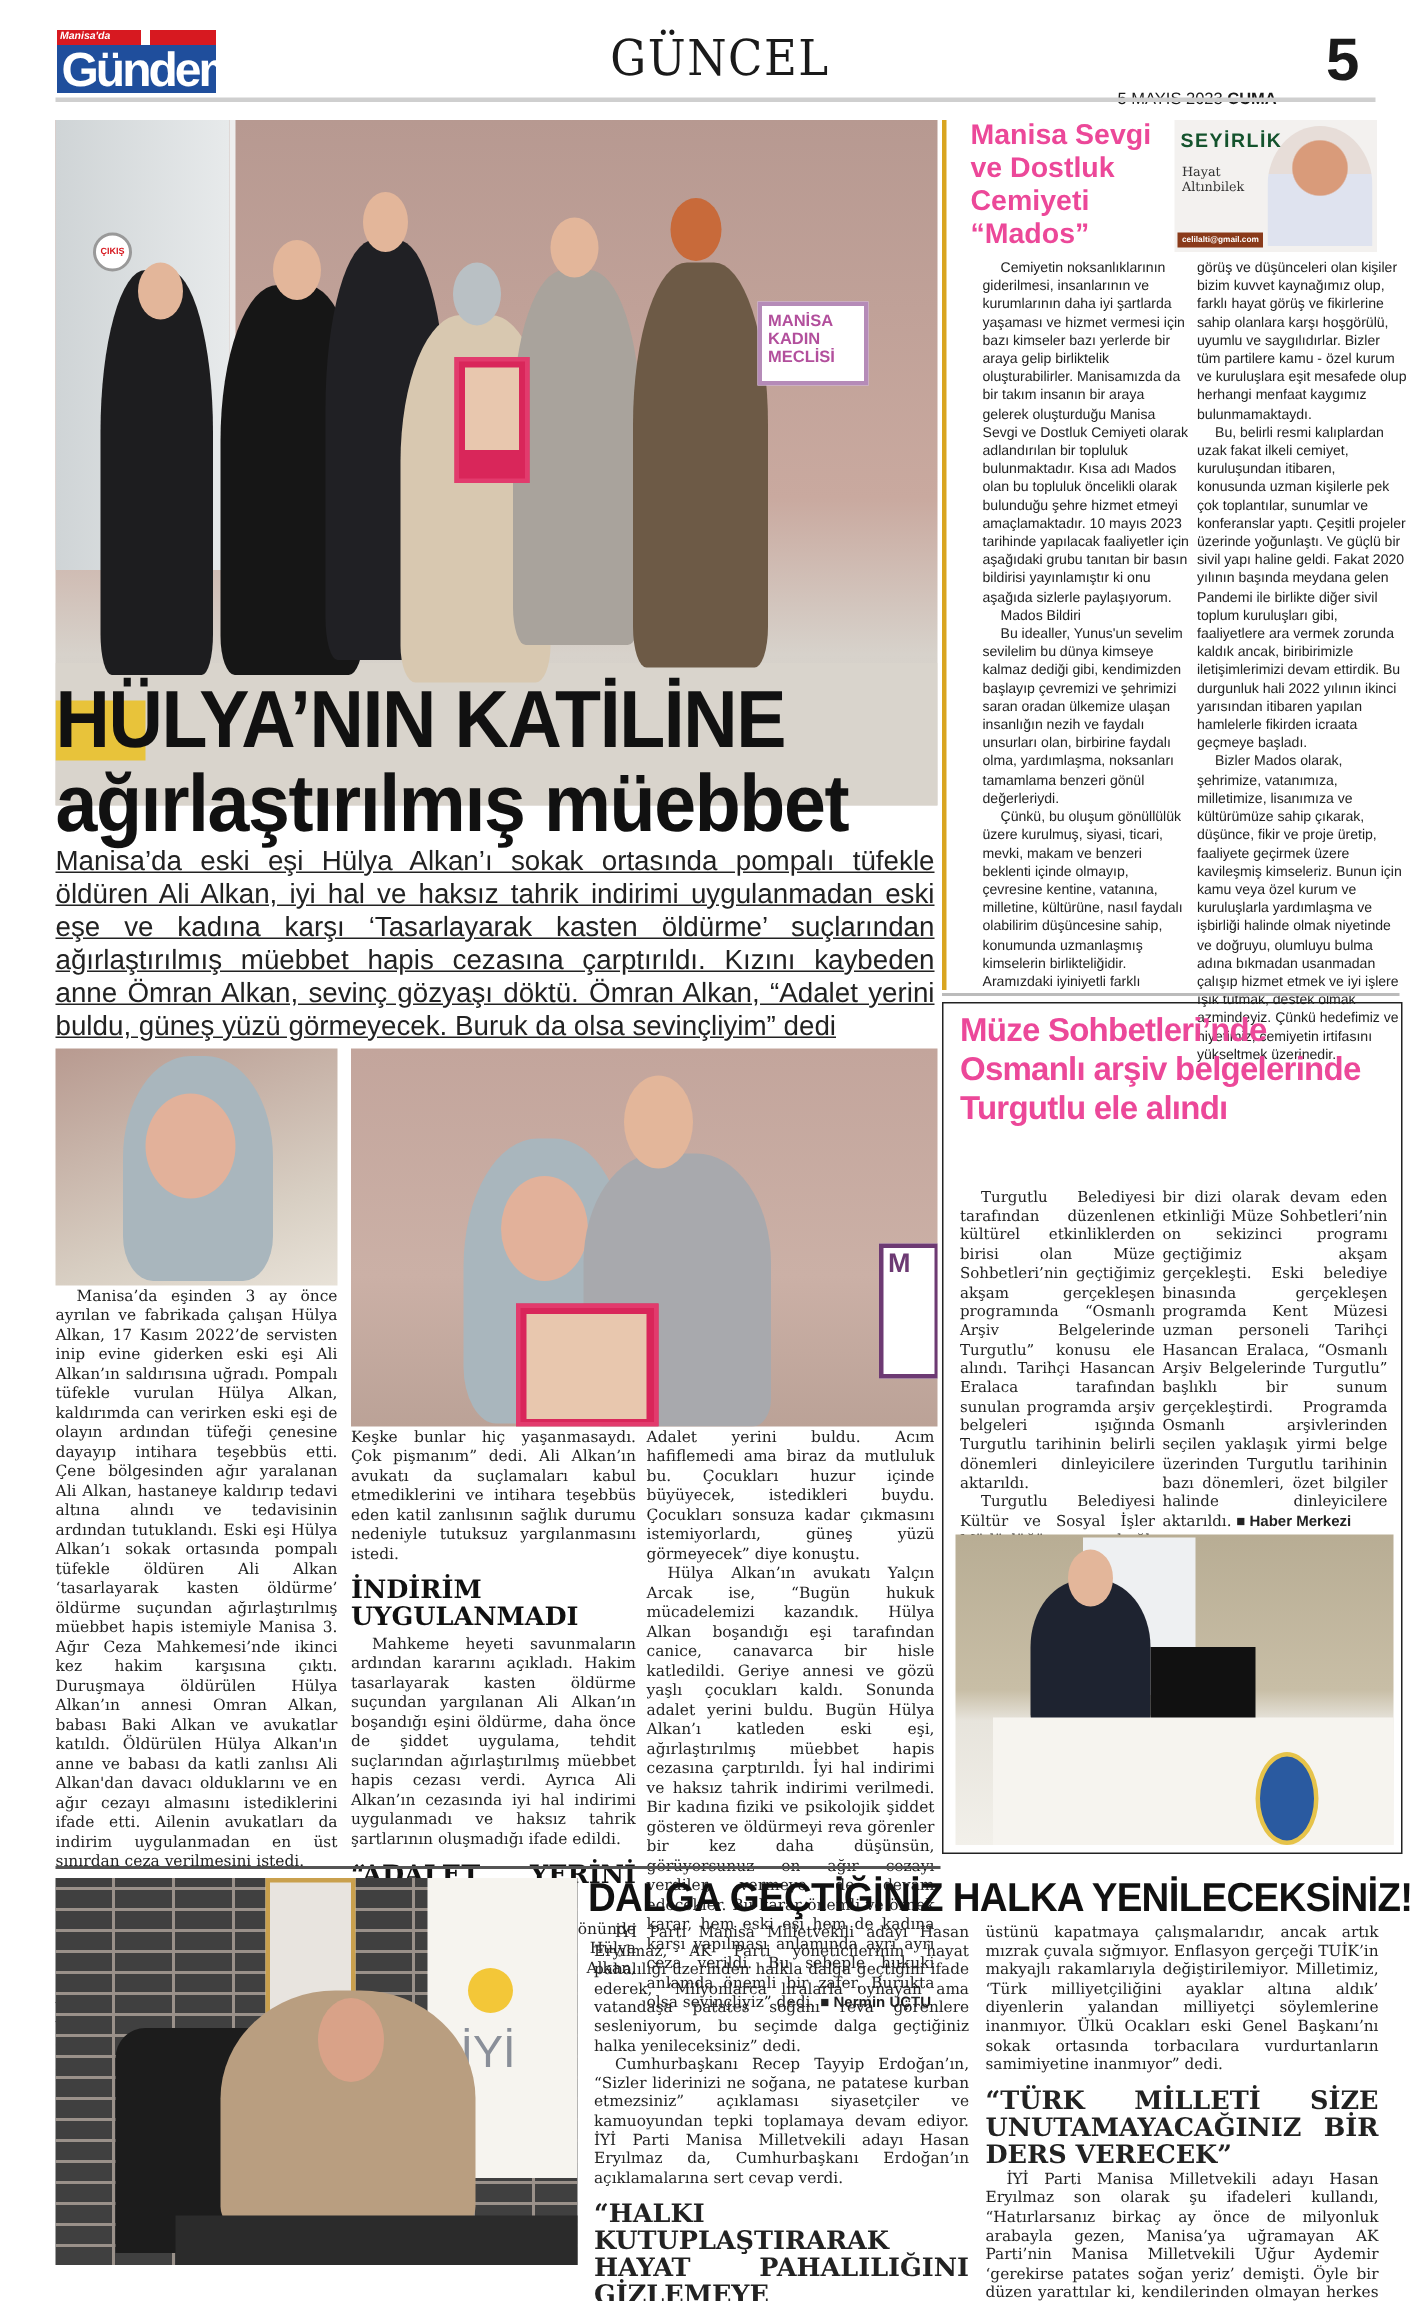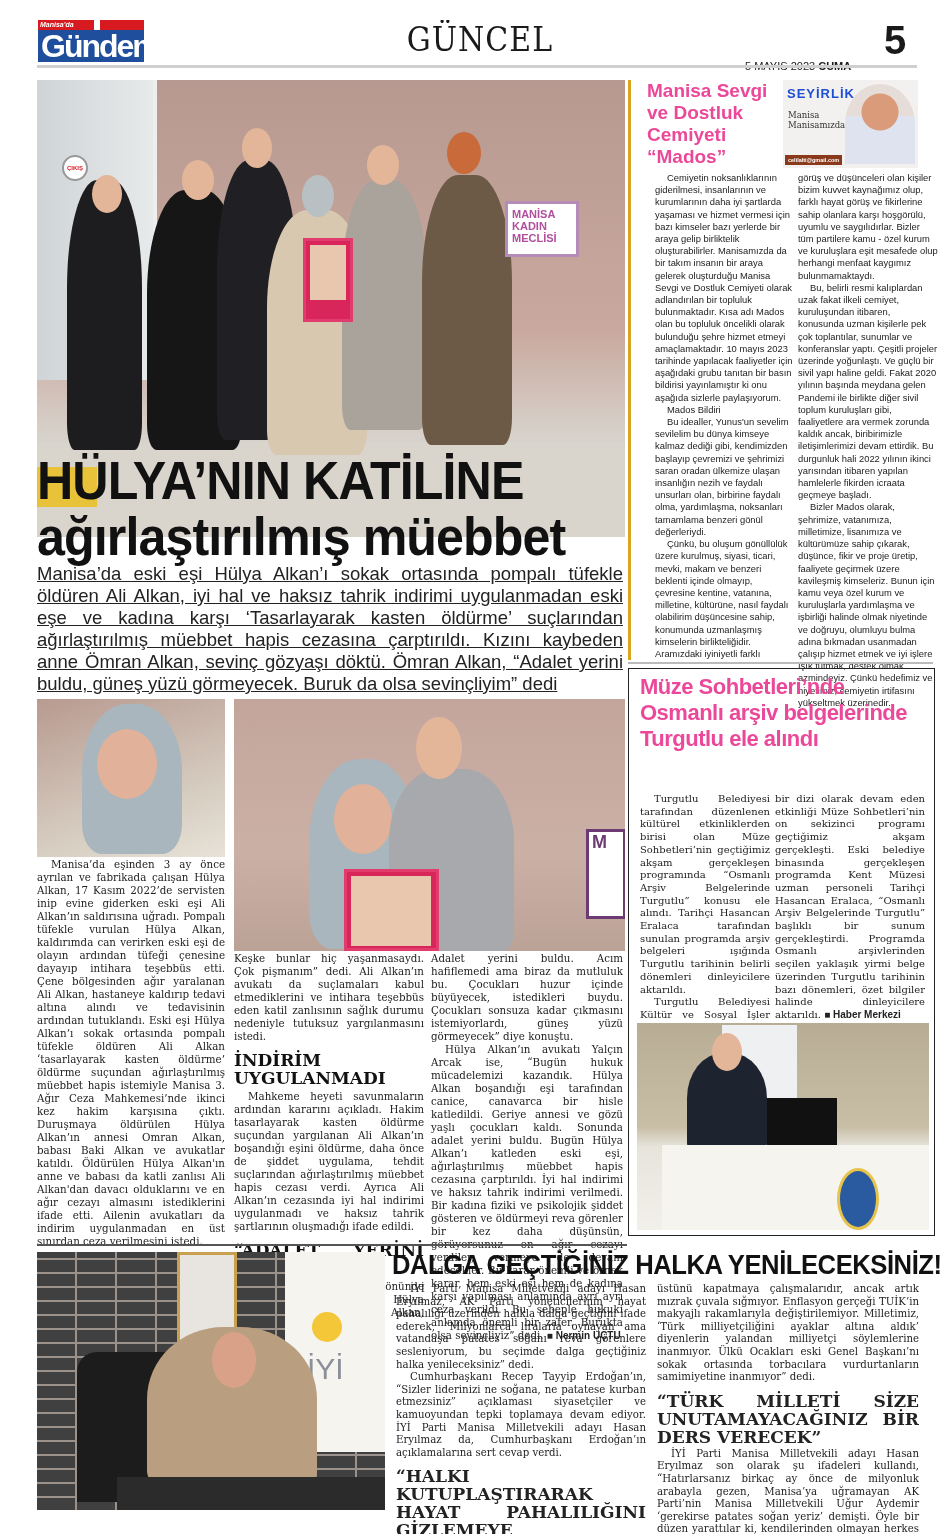--- a/index.html
+++ b/index.html
@@ -47,21 +47,21 @@
 
   .col1 { left: 37px; top: 858px; width: 188px; }
   .col2 { left: 234px; top: 952px; width: 190px; }
   .col3 { left: 431px; top: 952px; width: 192px; }
   .rule-mid { left: 37px; top: 1244px; width: 590px; height: 2px; background: #555; }
 
   
   .gold-bar { left: 628px; top: 80px; width: 3px; height: 580px; background: #d9a520; }
   .col-head { left: 647px; top: 80px; width: 140px; text-align: left; font: 900 19px/22px "Liberation Sans", sans-serif; color:#ec4899; }
   .columnist { left: 783px; top: 80px; width: 135px; height: 88px; background:#f3f1ef; }
-  .columnist .label { position:absolute; left:4px; top:6px; font: bold 13px "Liberation Sans", sans-serif; color:#1d4ed8; letter-spacing:1px; }
+  .columnist .label { position:absolute; left:4px; top:6px; font: bold 13px "Liberation Sans", sans-serif; color:#14532d; letter-spacing:1px; }
   .columnist .name { position:absolute; left:5px; top:30px; font: 8.5px/10px "DejaVu Serif", serif; color:#333; }
   .columnist .email { position:absolute; left:2px; top:75px; background:#8a3a1a; color:#fff; font: bold 5.5px "Liberation Sans", sans-serif; padding:2px 3px; }
   .columnist .portrait { position:absolute; left:62px; top:4px; width:70px; height:80px; border-radius:50% 50% 0 0; background: radial-gradient(circle at 50% 35%, #d99b7a 0 18px, transparent 19px), linear-gradient(180deg,#e7ddd8 0 40%, #dfe3ef 40%); }
   .mados-col { top: 172px; width: 140px; font: 9.4px/12.2px "Liberation Sans", sans-serif; color:#222; text-align: left; margin-left: 15px; }
   .mados-col p { text-indent: 12px; }
   .mados-c1 { left: 640px; }
   .mados-c2 { left: 783px; }
   .rule-right { left: 628px; top: 662px; width: 305px; height: 2px; background: #bbb; }
 
   
@@ -168,21 +168,21 @@
   <p class="noindent">Adalet yerini buldu. Acım hafiflemedi ama biraz da mutluluk bu. Çocukları huzur içinde büyüyecek, istedikleri buydu. Çocukları sonsuza kadar çıkmasını istemiyorlardı, güneş yüzü görmeyecek” diye konuştu.</p>
   <p><span>Hülya Alkan’ın avukatı Yalçın Arcak ise, “Bugün hukuk mücadelemizi kazandık. Hülya Alkan boşandığı eşi tarafından canice, canavarca bir hisle katledildi. Geriye annesi ve gözü yaşlı çocukları kaldı. Sonunda adalet yerini buldu. Bugün Hülya Alkan’ı katleden eski eşi, ağırlaştırılmış müebbet hapis cezasına çarptırıldı. İyi hal indirimi ve haksız tahrik indirimi verilmedi. Bir kadına fiziki ve psikolojik şiddet gösteren ve öldürmeyi reva görenler bir kez daha düşünsün, görüyorsunuz en ağır cezayı verdiler, vermeye de devam edecekler. Bu karar önemli ve örnek karar, hem eski eşi hem de kadına karşı yapılması anlamında ayrı ayrı ceza verildi. Bu sebeple hukuki anlamda önemli bir zafer. Buruktа olsa sevinçliyiz” dedi.</span> <span class="byline">Nermin UÇTU</span></p>
 </div>
 <div class="abs rule-mid"></div>
 
 <div class="abs gold-bar"></div>
 <div class="abs col-head">Manisa Sevgi ve Dostluk Cemiyeti “Mados”</div>
 <div class="abs columnist">
   <div class="portrait"></div>
   <div class="label">SEYİRLİK</div>
-  <div class="name"><span>Manisa</span><br><span>Manisamızda</span></div>
+  <div class="name"><span>Hayat</span><br><span>Altınbilek</span></div>
   <div class="email">celilalti@gmail.com</div>
 </div>
 <div class="abs mados-col mados-c1">
   <p>Cemiyetin noksanlıklarının giderilmesi, insanlarının ve kurumlarının daha iyi şartlarda yaşaması ve hizmet vermesi için bazı kimseler bazı yerlerde bir araya gelip birliktelik oluşturabilirler. Manisamızda da bir takım insanın bir araya gelerek oluşturduğu Manisa Sevgi ve Dostluk Cemiyeti olarak adlandırılan bir topluluk bulunmaktadır. Kısa adı Mados olan bu topluluk öncelikli olarak bulunduğu şehre hizmet etmeyi amaçlamaktadır. 10 mayıs 2023 tarihinde yapılacak faaliyetler için aşağıdaki grubu tanıtan bir basın bildirisi yayınlamıştır ki onu aşağıda sizlerle paylaşıyorum.</p>
   <p>Mados Bildiri</p>
   <p>Bu idealler, Yunus'un sevelim sevilelim bu dünya kimseye kalmaz dediği gibi, kendimizden başlayıp çevremizi ve şehrimizi saran oradan ülkemize ulaşan insanlığın nezih ve faydalı unsurları olan, birbirine faydalı olma, yardımlaşma, noksanları tamamlama benzeri gönül değerleriydi.</p>
   <p>Çünkü, bu oluşum gönüllülük üzere kurulmuş, siyasi, ticari, mevki, makam ve benzeri beklenti içinde olmayıp, çevresine kentine, vatanına, milletine, kültürüne, nasıl faydalı olabilirim düşüncesine sahip,  konumunda uzmanlaşmış kimselerin birlikteliğidir. Aramızdaki iyiniyetli farklı</p>
 </div>
 <div class="abs mados-col mados-c2">
   <p class="noindent" style="text-indent:0">görüş ve düşünceleri olan kişiler bizim  kuvvet kaynağımız olup, farklı hayat görüş ve fikirlerine sahip olanlara karşı hoşgörülü, uyumlu ve saygılıdırlar. Bizler tüm partilere kamu - özel  kurum ve kuruluşlara eşit mesafede olup herhangi menfaat kaygımız bulunmamaktaydı.</p>

